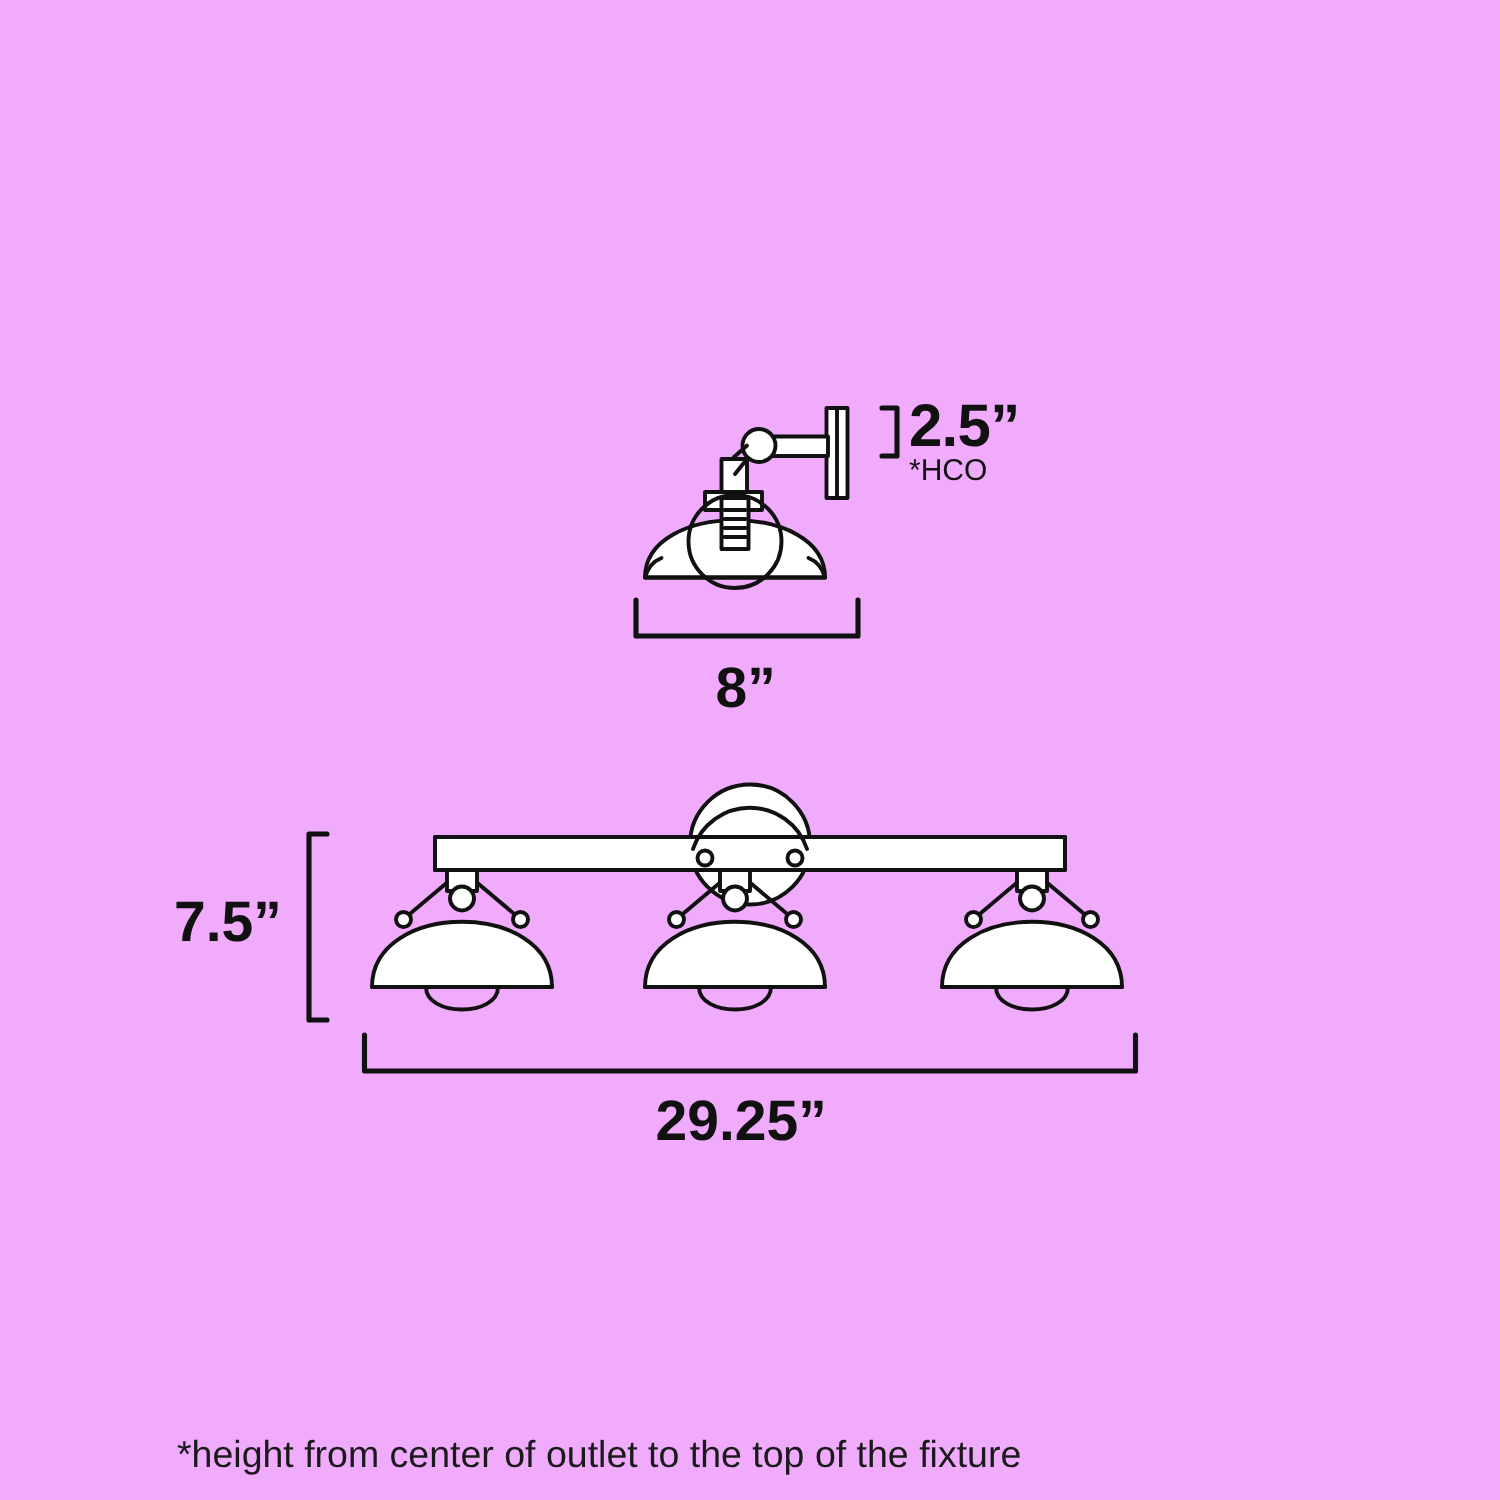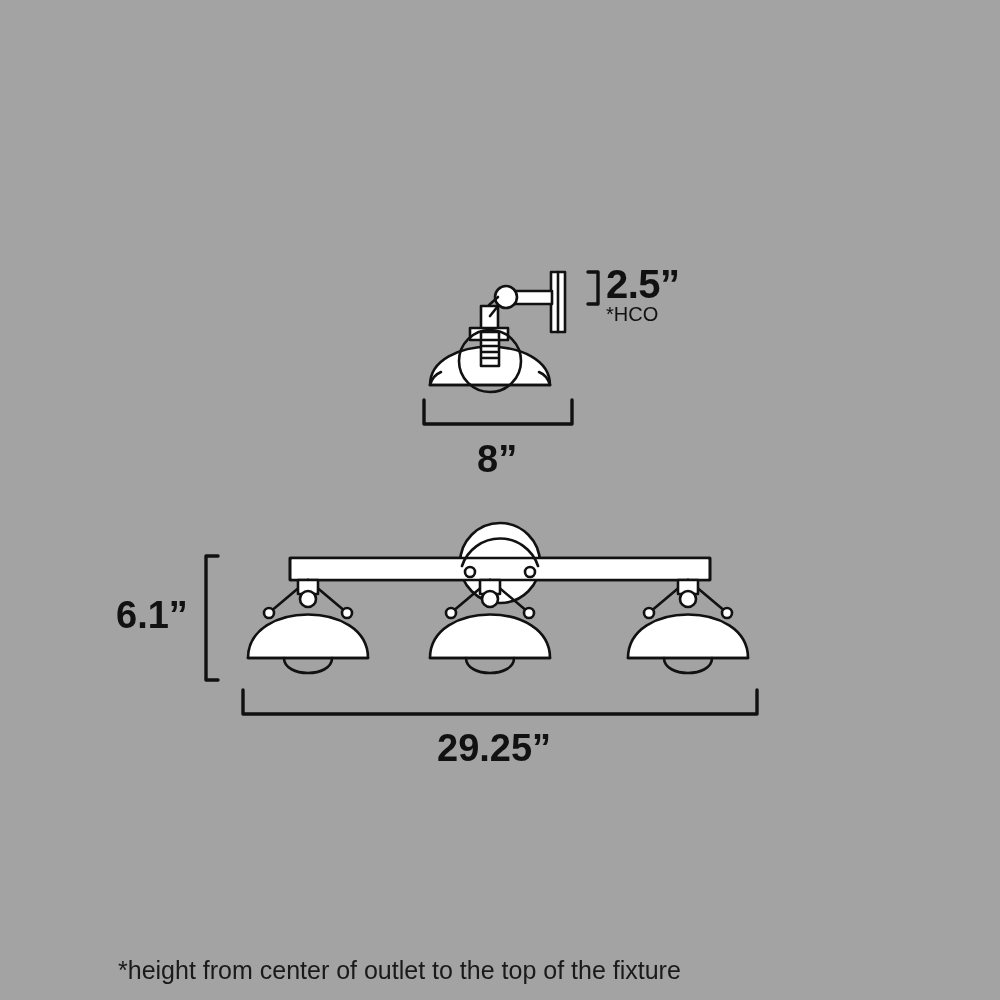--- a/index.html
+++ b/index.html
@@ -4,21 +4,21 @@
 <style>
   html, body {
     margin: 0;
     padding: 0;
     background: #ffffff;
   }
   #page {
     position: relative;
     width: 1000px;
     height: 1000px;
-    background: #a3a3a3;
+    background: #f0abfc;
     font-family: "Liberation Sans", sans-serif;
     color: #000000;
     overflow: hidden;
   }
   .dim-label {
     position: absolute;
     font-family: "Liberation Sans", sans-serif;
     color: #111111;
     white-space: nowrap;
     line-height: 1;
@@ -185,19 +185,19 @@
       </g>
     </g>
   </svg>
 
   <div class="dim-label" id="label-depth">2.5”</div>
 
   <div class="dim-label" id="label-hco">*HCO</div>
 
   <div class="dim-label" id="label-width-small">8”</div>
 
-  <div class="dim-label" id="label-height">6.1”</div>
+  <div class="dim-label" id="label-height">7.5”</div>
 
   <div class="dim-label" id="label-width-large">29.25”</div>
 
   <div id="footnote">*height from center of outlet to the top of the fixture</div>
 
 </div>
 
 </body></html>

